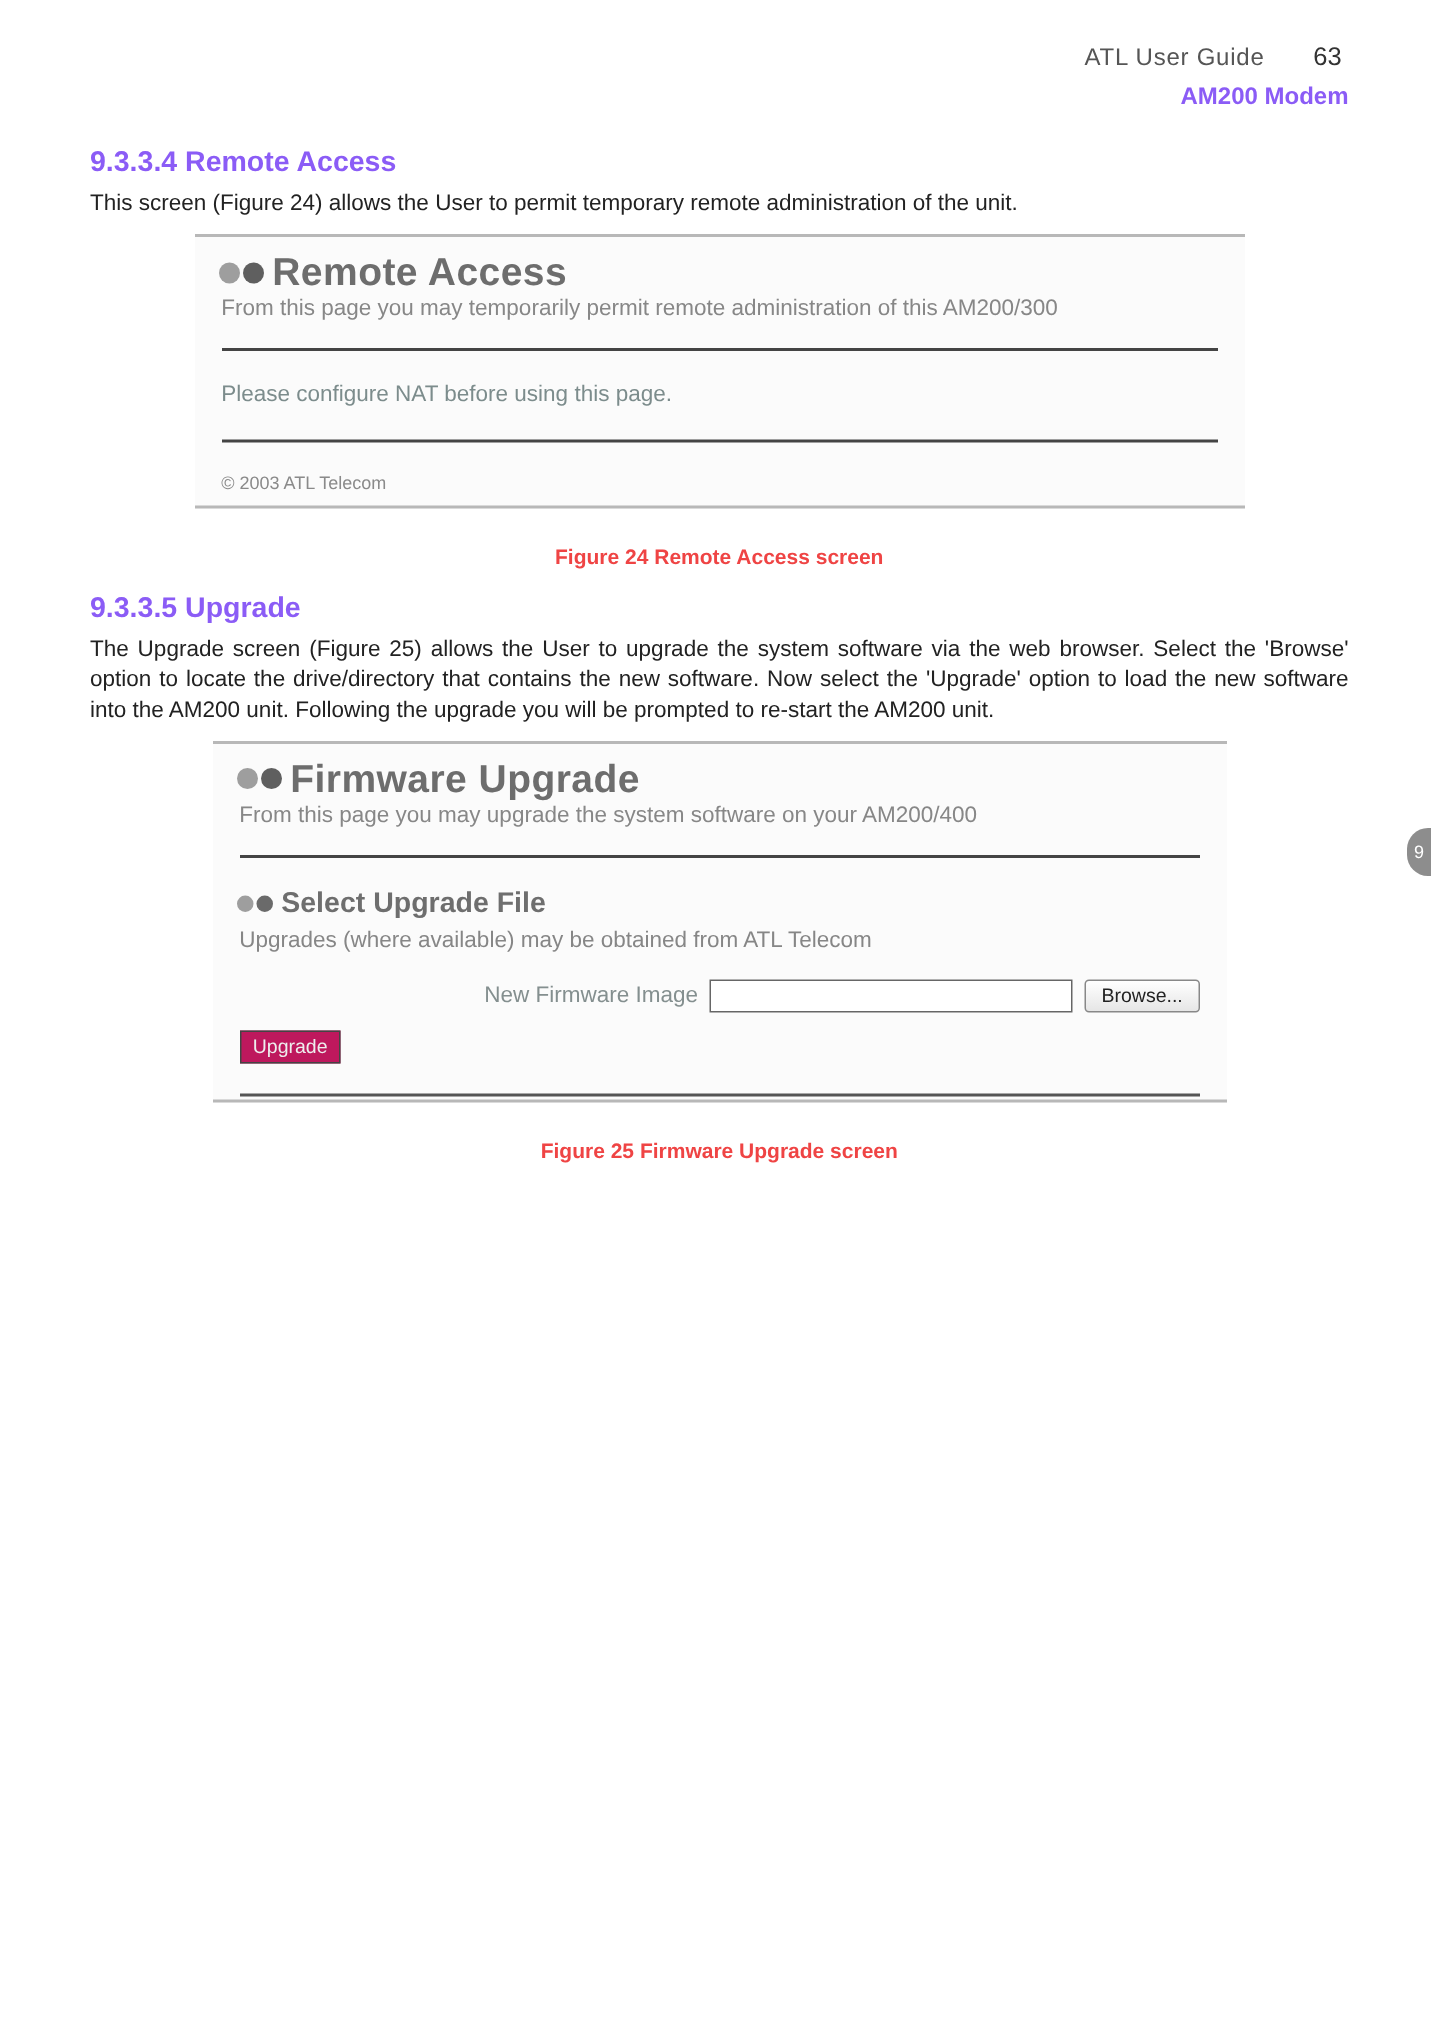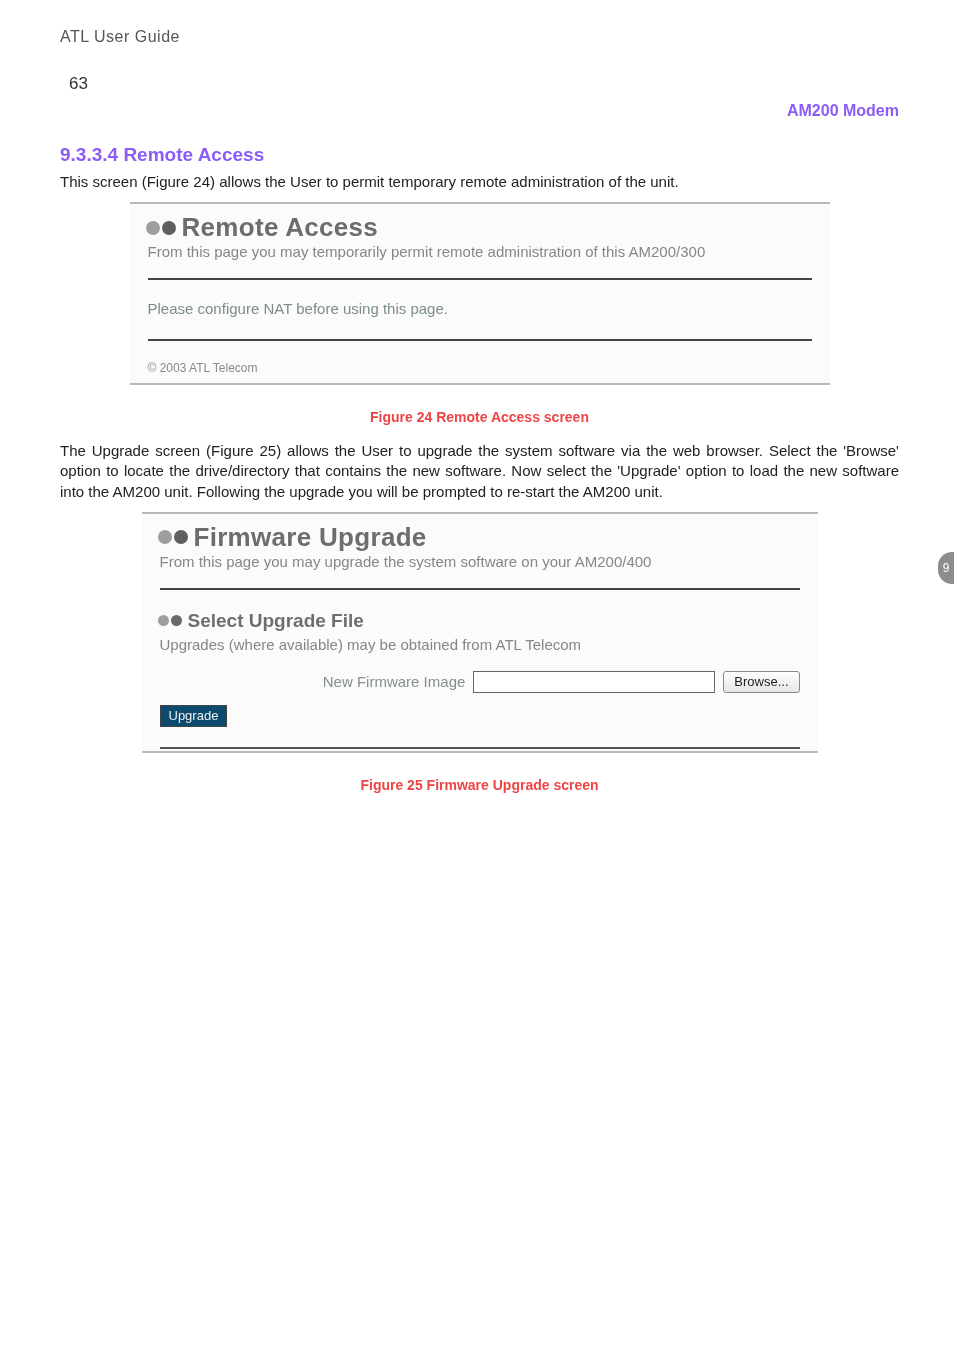--- a/index.html
+++ b/index.html
@@ -13,24 +13,23 @@
     }
     .page {
       padding: 28px 55px 0 60px;
     }
     .header-row {
       display: flex;
       justify-content: flex-end;
       align-items: baseline;
       margin-bottom: 8px;
       gap: 28px;
-      flex-direction: column;
     }
     .header-title { font-size: 16px; color: #555; letter-spacing: 0.5px; }
-    .header-page  { font-size: 17px; color: #333; min-width: 28px; text-align: right; }
+    .header-page  { font-size: 17px; color: #333; min-width: 28px; text-align: center; }
     .header-sub {
       text-align: right;
       font-size: 16px;
       font-weight: bold;
       color: #8b5cf6;
       margin-bottom: 24px;
     }
     .section-heading {
       font-size: 19px;
       font-weight: bold;
@@ -127,21 +126,21 @@
       height: 22px; padding: 0 10px; font-size: 13px;
       background: linear-gradient(#fff,#e6e6e6);
       border: 1px solid #888; border-radius: 3px;
       display:inline-flex; align-items:center;
       color:#222;
     }
     .upgrade-btn {
       margin: 6px 18px 14px 18px;
       height: 22px; padding: 0 8px;
       font-size: 13px; color: #eee;
-      background: #0c4a6e;
+      background: #be185d;
       border: 1px solid #444;
       display:inline-flex; align-items:center;
       width: fit-content;
     }
     .hr-light { height:2px; background:#555; margin: 6px 18px 2px 18px; }
 
     
     .side-tab {
       position: absolute;
       right: 0;
@@ -180,20 +179,21 @@
     <div class="hr-dark"></div>
     <div class="nat-note">
       <span>Please configure </span><span>NAT</span><span> before using this page.</span>
     </div>
     <div class="hr-dark"></div>
     <div class="copyright">© 2003 ATL Telecom</div>
   </div>
 
   <div class="caption">Figure 24 Remote Access screen</div>
 
+  <div class="section-heading">9.3.3.5 Upgrade</div>
   <div class="body-text">The Upgrade screen (Figure 25) allows the User to upgrade the system software via the web browser. Select the 'Browse' option to locate the drive/directory that contains the new software. Now select the 'Upgrade' option to load the new software into the AM200 unit. Following the upgrade you will be prompted to re-start the AM200 unit.</div>
 
   <div class="panel panel-firmware">
     <div class="panel-title-row">
       <span class="dots">
         <span class="dot"></span>
           <span class="dot dark"></span>
       </span>
       <span class="panel-title">Firmware Upgrade</span>
     </div>

